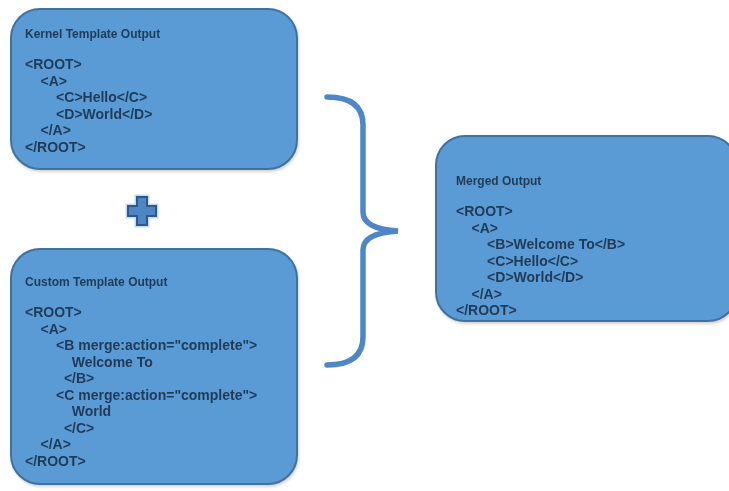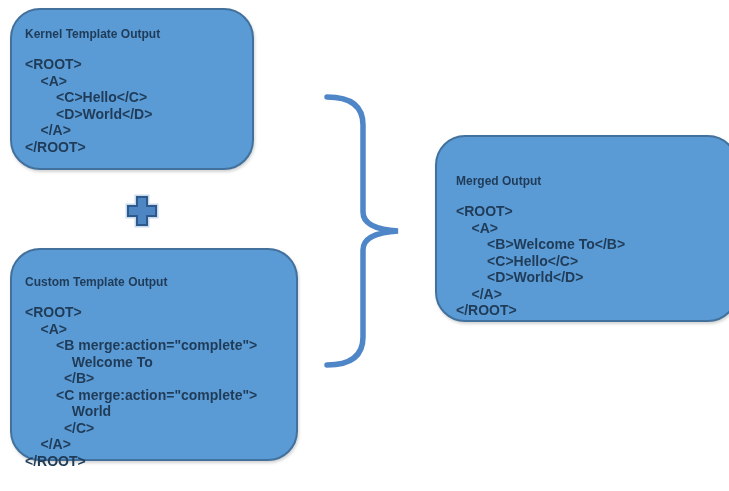--- a/index.html
+++ b/index.html
@@ -19,26 +19,26 @@
     position: absolute;
     box-sizing: border-box;
     background: var(--box-fill, #5b9bd5);
     border: 2px solid var(--box-border, #41719c);
     border-radius: 30px;
     color: var(--text, #1f3b57);
     box-shadow: 1px 2px 3px rgba(130,130,130,0.35);
   }
   .box-kernel {
     left: 10px; top: 8px;
-    width: 244px; height: 162px;
+    width: 288px; height: 162px;
     padding: 16px 12px 0 13px;
   }
   .box-custom {
     left: 10px; top: 248px;
-    width: 288px; height: 213px;
+    width: 288px; height: 237px;
     padding: 24px 26px 0 13px;
   }
   .box-merged {
     left: 435px; top: 135px;
     width: 303px; height: 187px;
     padding: 36px 12px 0 19px;
   }
   .box-title {
     font-size: 12px;
     font-weight: bold;

